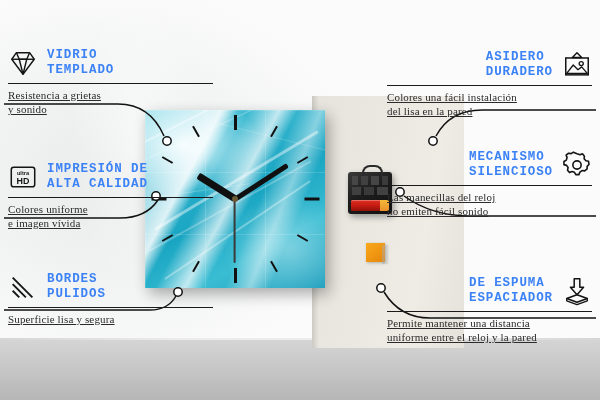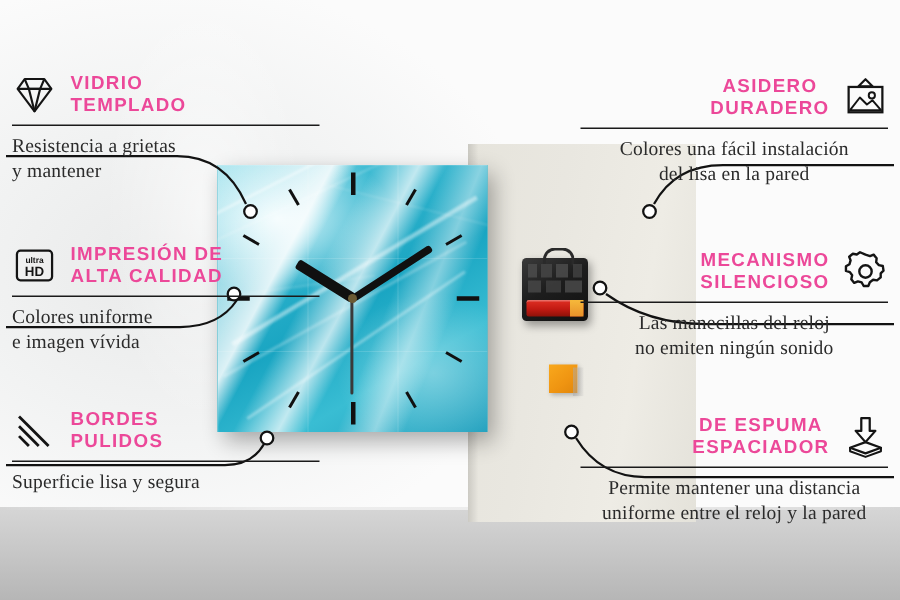--- a/index.html
+++ b/index.html
@@ -123,32 +123,32 @@
     box-shadow:1px 1px 3px rgba(0,0,0,.25);
   }
   .foam:after{
     content:"";position:absolute;left:16px;top:2px;width:7px;height:19px;
     background:linear-gradient(90deg,rgba(170,170,170,.55),rgba(190,190,190,.15));
   }
 
   
   .callout{position:absolute;width:205px;}
   .callout.left{left:8px;text-align:left;}
-  .callout.right{right:8px;text-align:center;}
+  .callout.right{right:8px;text-align:left;}
   .co-head{display:flex;align-items:center;gap:9px;}
   .callout.right .co-head{flex-direction:row-reverse;}
   .co-title{
-    font-family:Liberation Sans, sans-serif;
+    font-family:Liberation Mono, monospace;
     font-weight:700;font-size:12.5px;letter-spacing:.9px;
-    color:#ec4899;line-height:1.22;text-transform:uppercase;
+    color:#3b82f6;line-height:1.22;text-transform:uppercase;
   }
   .co-rule{height:1.3px;background:#1a1a1a;margin:4px 0 4px 0;}
   .co-sub{
     font-family:"Liberation Serif", serif;
-    font-size:13px;color:#2b2b2b;line-height:1.32;letter-spacing:.15px;
+    font-size:11px;color:#2b2b2b;line-height:1.32;letter-spacing:.15px;text-decoration:underline;
   }
   .co-icon{width:30px;height:30px;flex:0 0 30px;display:block;}
 
   svg.leaders{position:absolute;inset:0;width:600px;height:400px;pointer-events:none;}
 </style>
 </head>
 <body>
 
 <div id="stage">
 
@@ -233,21 +233,21 @@
         </g>
       </svg>
       <div class="co-title">
         <div>VIDRIO</div>
         <div>TEMPLADO</div>
       </div>
     </div>
     <div class="co-rule"></div>
     <div class="co-sub">
       <div>Resistencia a grietas</div>
-      <div>y mantener</div>
+      <div>y sonido</div>
     </div>
   </div>
 
   <div class="callout left" style="top:162px;">
     <div class="co-head">
       <svg class="co-icon" viewBox="0 0 32 32">
         <rect x="3.5" y="5.5" width="25" height="21" rx="2.5" fill="none" stroke="#141414" stroke-width="1.6"></rect>
         <text x="16" y="14.2" text-anchor="middle" font-family="Liberation Sans, sans-serif" font-size="6" font-weight="700" fill="#141414">ultra</text>
         <text x="16" y="23.5" text-anchor="middle" font-family="Liberation Sans, sans-serif" font-size="9.5" font-weight="700" fill="#141414">HD</text>
       </svg>
@@ -296,35 +296,35 @@
         <div>DURADERO</div>
       </div>
     </div>
     <div class="co-rule"></div>
     <div class="co-sub">
       <div>Colores una fácil instalación</div>
       <div>del lisa en la pared</div>
     </div>
   </div>
 
-  <div class="callout right" style="top:166px;">
+  <div class="callout right" style="top:150px;">
     <div class="co-head">
       <svg class="co-icon" viewBox="0 0 32 32">
         <path d="M16,4 l3.2,1.1 2.6,-1.1 2.1,2.6 -0.3,2.8 1.9,2.1 2.8,0.6 0.5,3.3 -2,2 0,2.8 -2.6,2.1 -2.8,-0.4 -2.3,1.7 -1.1,2.7 -3.3,0 -1.4,-2.5 -2.7,-0.8 -2.6,1.1 -2.1,-2.6 0.6,-2.8 -1.6,-2.3 -2.8,-0.8 0,-3.3 2.5,-1.5 0.8,-2.7 -1,-2.6 2.6,-2.1 2.8,0.5 2.3,-1.6 z" fill="none" stroke="#141414" stroke-width="1.7" stroke-linejoin="round"></path>
         <circle cx="16" cy="16" r="4.4" fill="none" stroke="#141414" stroke-width="1.7"></circle>
       </svg>
       <div class="co-title">
         <div>MECANISMO</div>
         <div>SILENCIOSO</div>
       </div>
     </div>
     <div class="co-rule"></div>
     <div class="co-sub">
       <div>Las manecillas del reloj</div>
-      <div>no emiten ningún sonido</div>
+      <div>no emiten fácil sonido</div>
     </div>
   </div>
 
   <div class="callout right" style="top:276px;">
     <div class="co-head">
       <svg class="co-icon" viewBox="0 0 32 32">
         <path d="M13,3 L19,3 L19,12 L23,12 L16,20 L9,12 L13,12 Z" fill="none" stroke="#141414" stroke-width="1.6" stroke-linejoin="round"></path>
         <path d="M16,20 L27,24 L16,28 L5,24 Z" fill="none" stroke="#141414" stroke-width="1.6" stroke-linejoin="round"></path>
         <path d="M5,24 L5,26.5 L16,30.5 L27,26.5 L27,24" fill="none" stroke="#141414" stroke-width="1.4" stroke-linejoin="round"></path>
       </svg>

